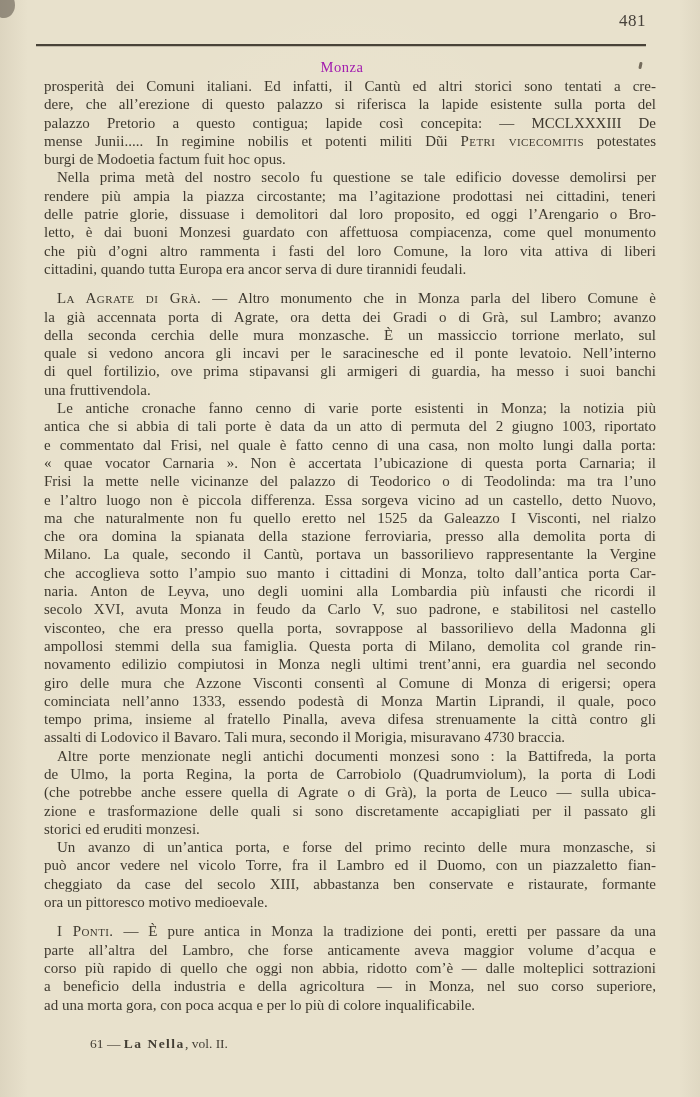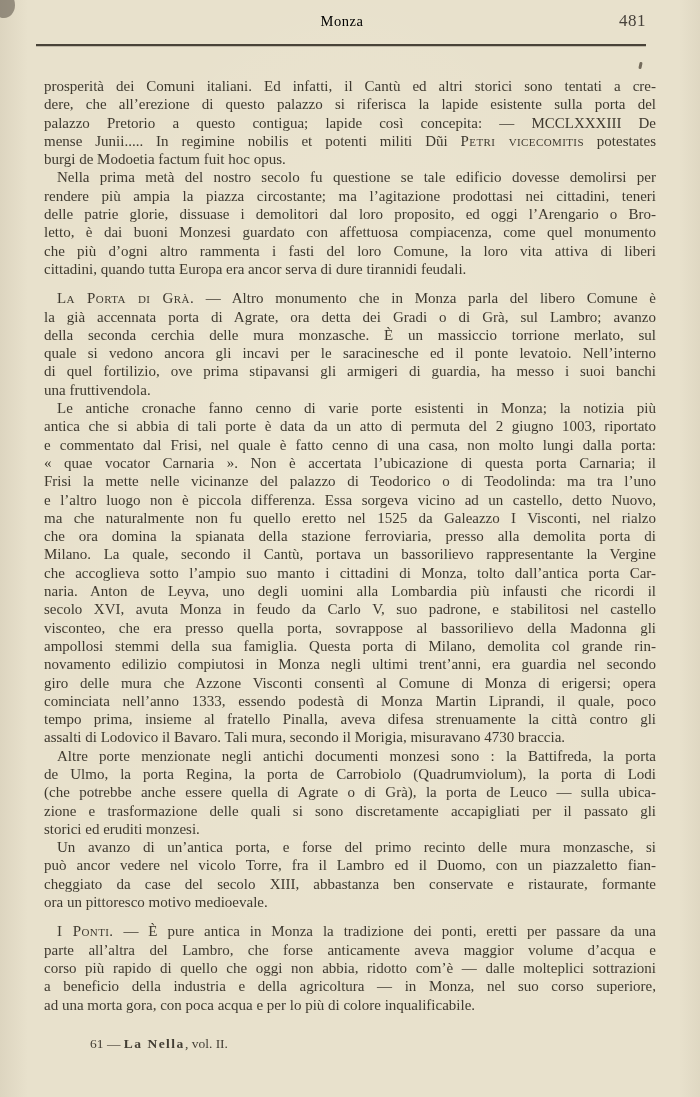--- a/index.html
+++ b/index.html
@@ -24,21 +24,21 @@
   }
   .scan-speck{
     position:absolute;top:62px;left:639px;width:3px;height:7px;
     background:#564e40;border-radius:2px;transform:rotate(12deg);opacity:.8;
   }
   .page-header{
     position:absolute;top:13px;left:36px;width:612px;height:24px;
   }
   .running-title{
     position:absolute;left:0;right:0;text-align:center;
-    font-size:14.5px;letter-spacing:.5px;color:#000000;
+    font-size:14.5px;letter-spacing:.5px;color:#a21caf;margin-top:46px;
   }
   .page-number{
     position:absolute;right:2px;top:-2px;
     font-size:17px;letter-spacing:.5px;color:#46413a;
   }
   .header-rule{
     position:absolute;top:44px;left:36px;width:610px;height:2px;
     background:#494338;
     box-shadow:0 1px 0 rgba(73,67,56,.25);
   }
@@ -88,21 +88,21 @@
     </div>
     <div class="block">
       <div class="line indent"><span>Nella prima metà del nostro secolo fu questione se tale edificio dovesse demolirsi per</span></div>
       <div class="line"><span>rendere più ampia la piazza circostante; ma l’agitazione prodottasi nei cittadini, teneri</span></div>
       <div class="line"><span>delle patrie glorie, dissuase i demolitori dal loro proposito, ed oggi l’Arengario o Bro-</span></div>
       <div class="line"><span>letto, è dai buoni Monzesi guardato con affettuosa compiacenza, come quel monumento</span></div>
       <div class="line"><span>che più d’ogni altro rammenta i fasti del loro Comune, la loro vita attiva di liberi</span></div>
       <div class="line last"><span>cittadini, quando tutta Europa era ancor serva di dure tirannidi feudali.</span></div>
     </div>
     <div class="block gap">
-      <div class="line indent"><span class="sc">La Porta di Grà.</span><span> — Altro monumento che in Monza parla del libero Comune è</span></div>
+      <div class="line indent"><span class="sc">La Agrate di Grà.</span><span> — Altro monumento che in Monza parla del libero Comune è</span></div>
       <div class="line"><span>la già accennata porta di Agrate, ora detta dei Gradi o di Grà, sul Lambro; avanzo</span></div>
       <div class="line"><span>della seconda cerchia delle mura monzasche. È un massiccio torrione merlato, sul</span></div>
       <div class="line"><span>quale si vedono ancora gli incavi per le saracinesche ed il ponte levatoio. Nell’interno</span></div>
       <div class="line"><span>di quel fortilizio, ove prima stipavansi gli armigeri di guardia, ha messo i suoi banchi</span></div>
       <div class="line last"><span>una fruttivendola.</span></div>
     </div>
     <div class="block">
       <div class="line indent"><span>Le antiche cronache fanno cenno di varie porte esistenti in Monza; la notizia più</span></div>
       <div class="line"><span>antica che si abbia di tali porte è data da un atto di permuta del 2 giugno 1003, riportato</span></div>
       <div class="line"><span>e commentato dal Frisi, nel quale è fatto cenno di una casa, non molto lungi dalla porta:</span></div>

